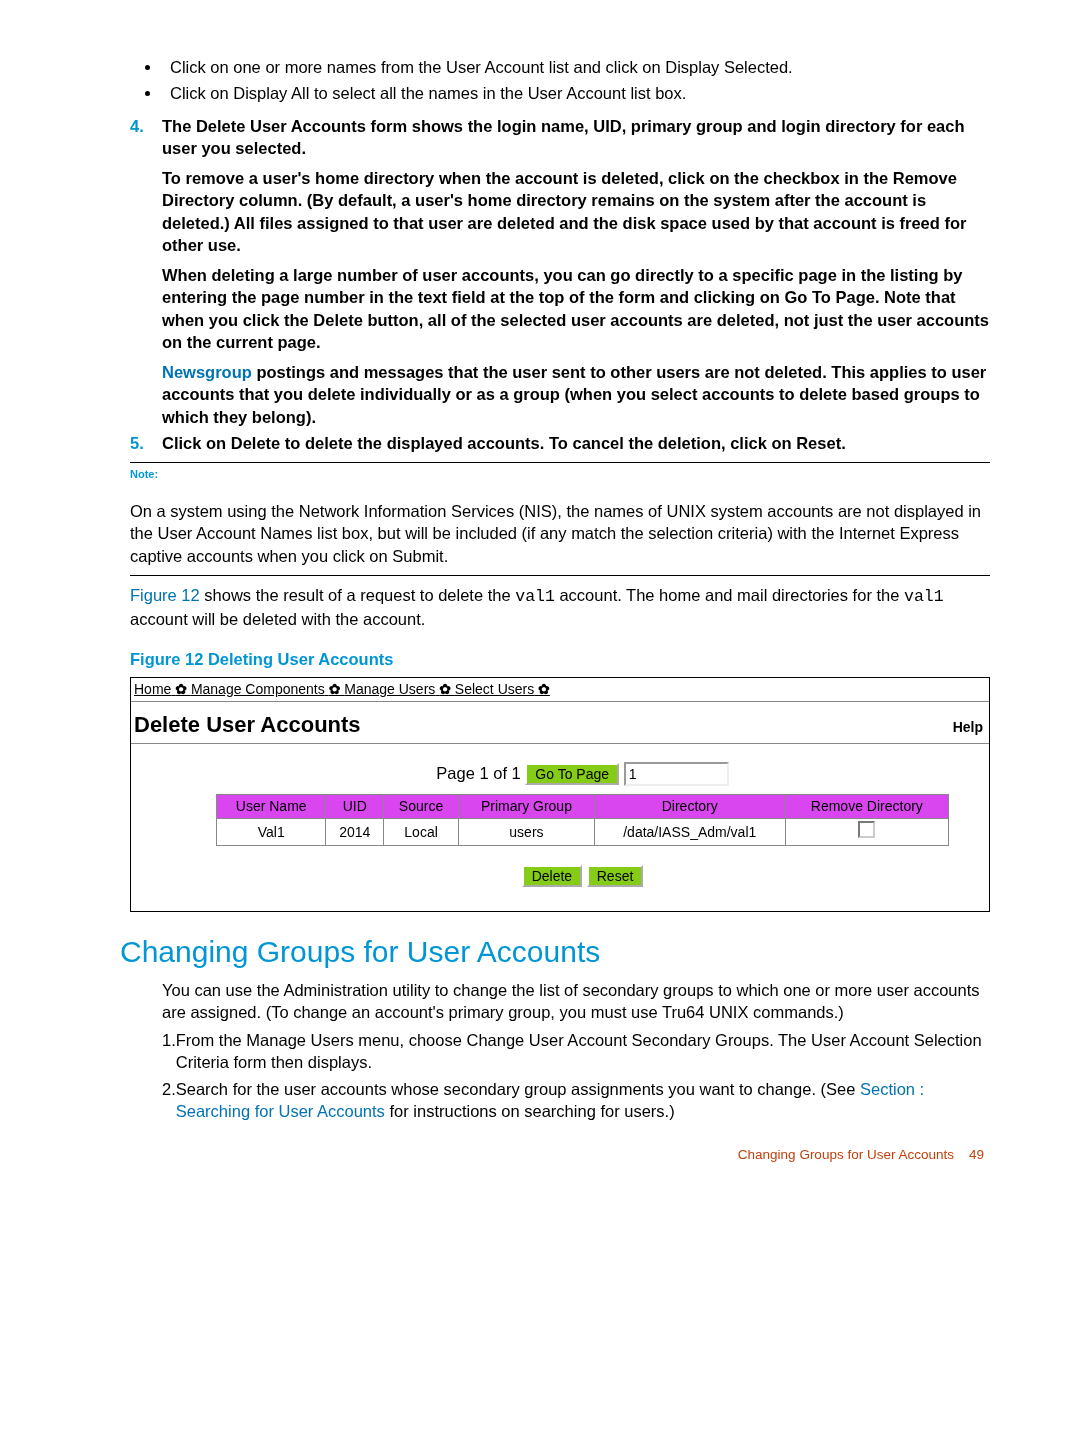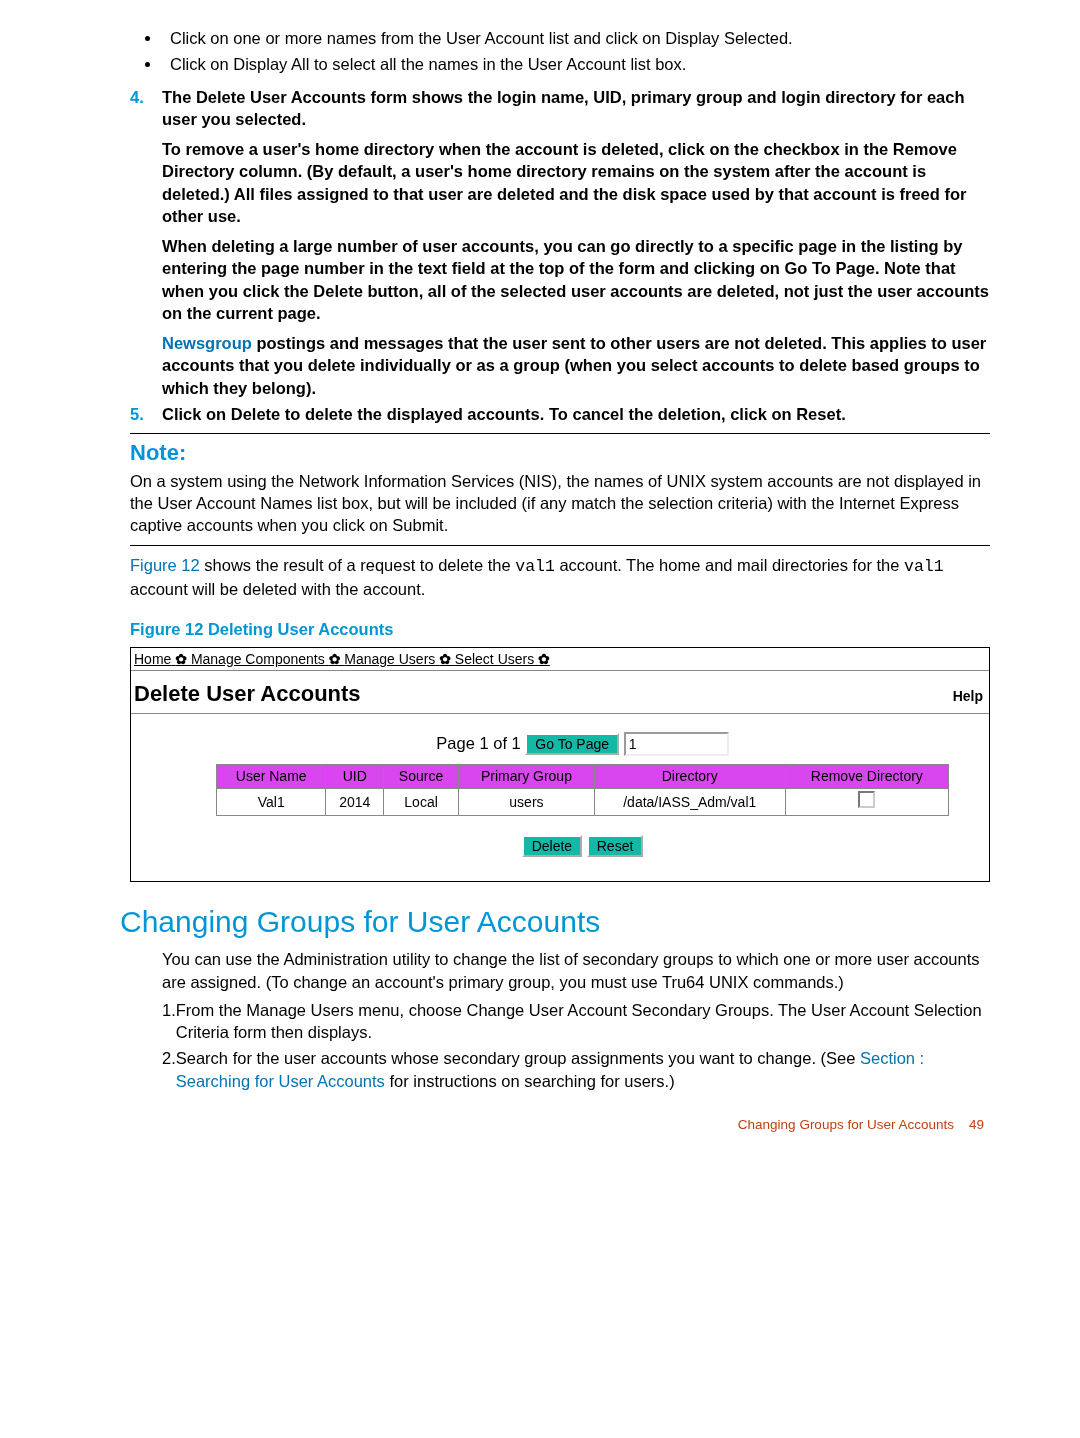--- a/index.html
+++ b/index.html
@@ -3,39 +3,39 @@
 <meta charset="utf-8">
 <style>
   body {
     margin: 0;
     padding: 0;
     font-family: sans-serif;
     background: #fff;
     width: 1080px;
   }
   .page {
-    padding: 27px 90px 30px 130px;
+    padding: 56px 90px 30px 130px;
     box-sizing: border-box;
     width: 1080px;
   }
   .body-text {
     font-size: 16.5px;
     line-height: 1.35;
     color: #000;
   }
   .ol-main { list-style: none; padding: 0; margin: 0; }
   .ol-main > li { display: flex; margin-bottom: 4px; }
   .ol-main .num { width: 32px; flex: 0 0 32px; font-weight: bold; color: #0096d6; }
   .ol-main .content { flex: 1; font-weight: bold; }
   .sub-ul { list-style: disc; margin: 0 0 10px 30px; padding: 0; }
   .sub-ul li { margin: 0 0 4px 0; padding-left: 8px;}
   .para-after { margin-top: 8px; }
   .link { color: #0073b3; }
   hr { border: none; border-top: 1px solid #000; margin: 8px 0 4px 0; }
-  .note-head { font-weight: bold; color: #0096d6; font-size: 22px; margin-bottom:2px; }
+  .note-head { font-weight: bold; color: #0096d6; font-size: 11px; margin-bottom:18px; }
   .mono { font-family: "Courier New", monospace; }
   .fig-title { color: #0096d6; font-weight: bold; font-size: 16.5px; margin: 18px 0 6px 0;}
   .fig-box {
     border: 1px solid #000;
     font-family: Arial, sans-serif;
   }
   .crumbs {
     font-size: 14px;
     padding: 2px 3px;
     text-decoration: underline;
@@ -48,21 +48,21 @@
     padding: 8px 6px 4px 3px;
     border-bottom: 1px solid #888;
   }
   .dua-title { font-size: 22px; font-weight: bold; font-family: Arial, sans-serif; }
   .dua-help { font-size: 14px; font-weight: bold; }
   .fig-inner { padding: 18px 40px 16px 85px; text-align:center; }
   .page-row { margin-bottom: 8px; }
   .btn {
     font-family: Arial, sans-serif;
     font-size: 14px;
-    background: #14b8a6;
+    background: #84cc16;
     border: 2px outset #fff;
     padding: 1px 8px;
   }
   .txt {
     font-family: Arial, sans-serif;
     font-size: 14px;
     background: #fff;
     border: 2px inset #eee;
     width: 95px;
     height: 20px;

